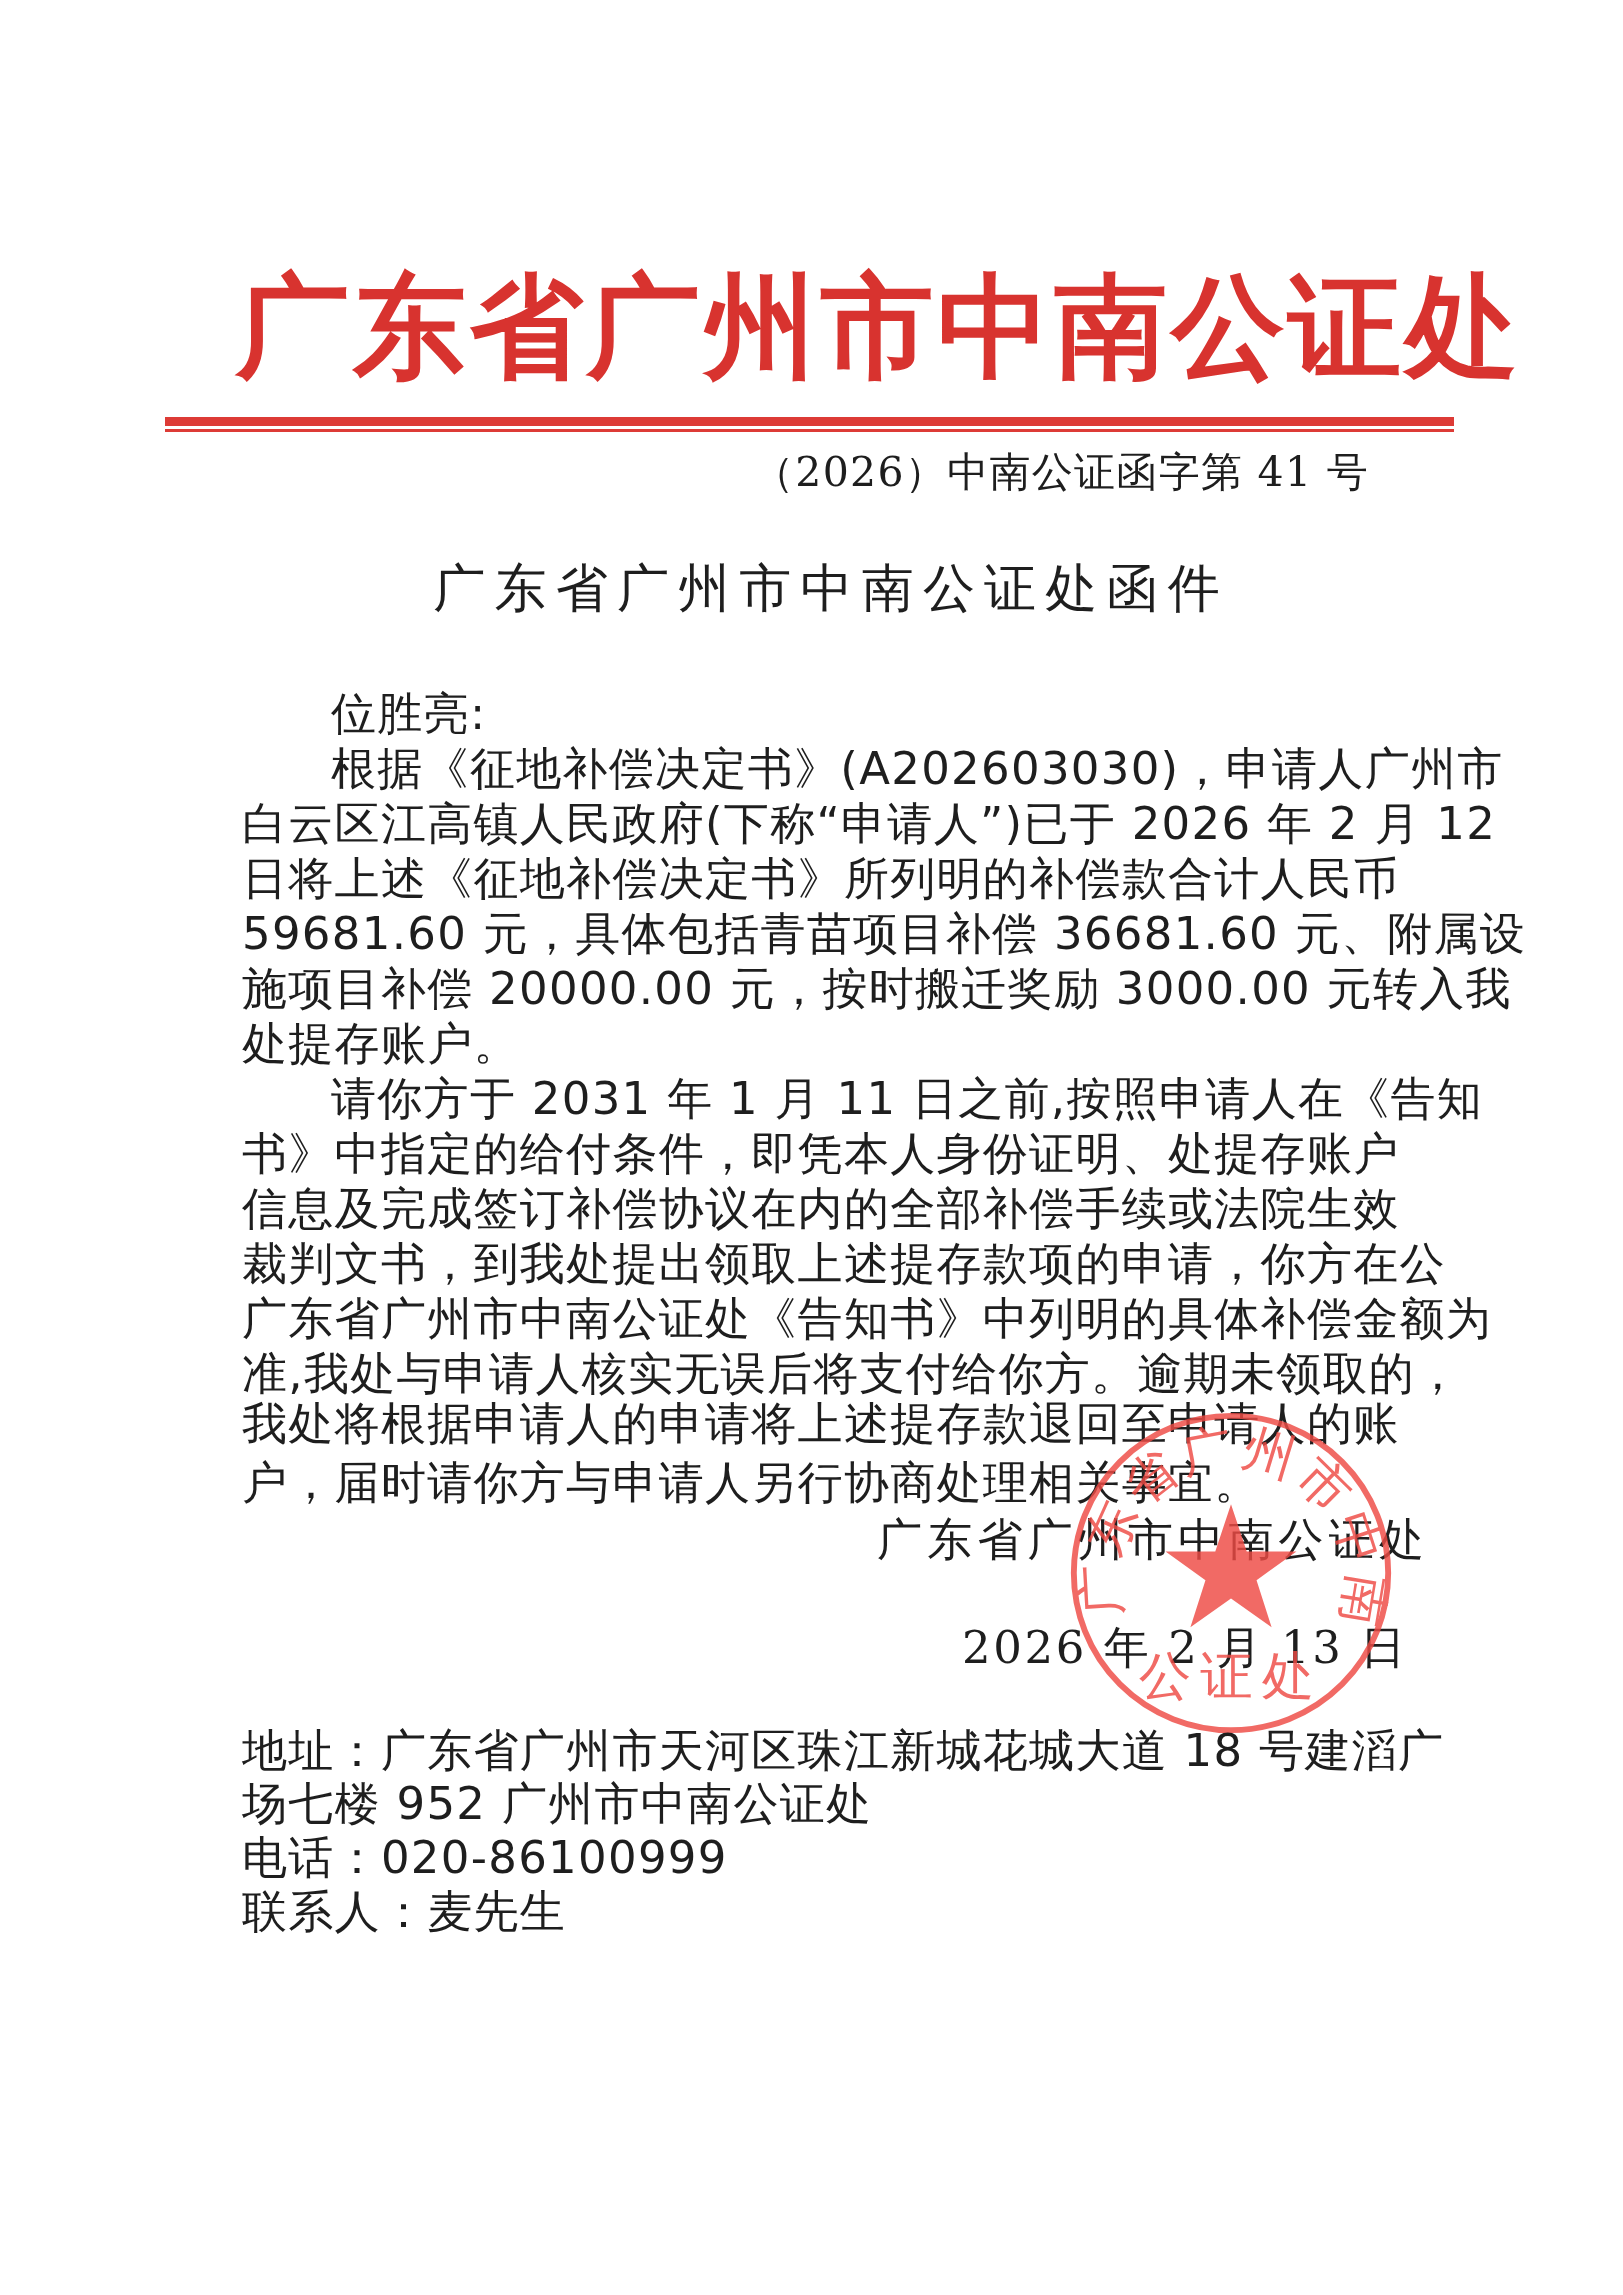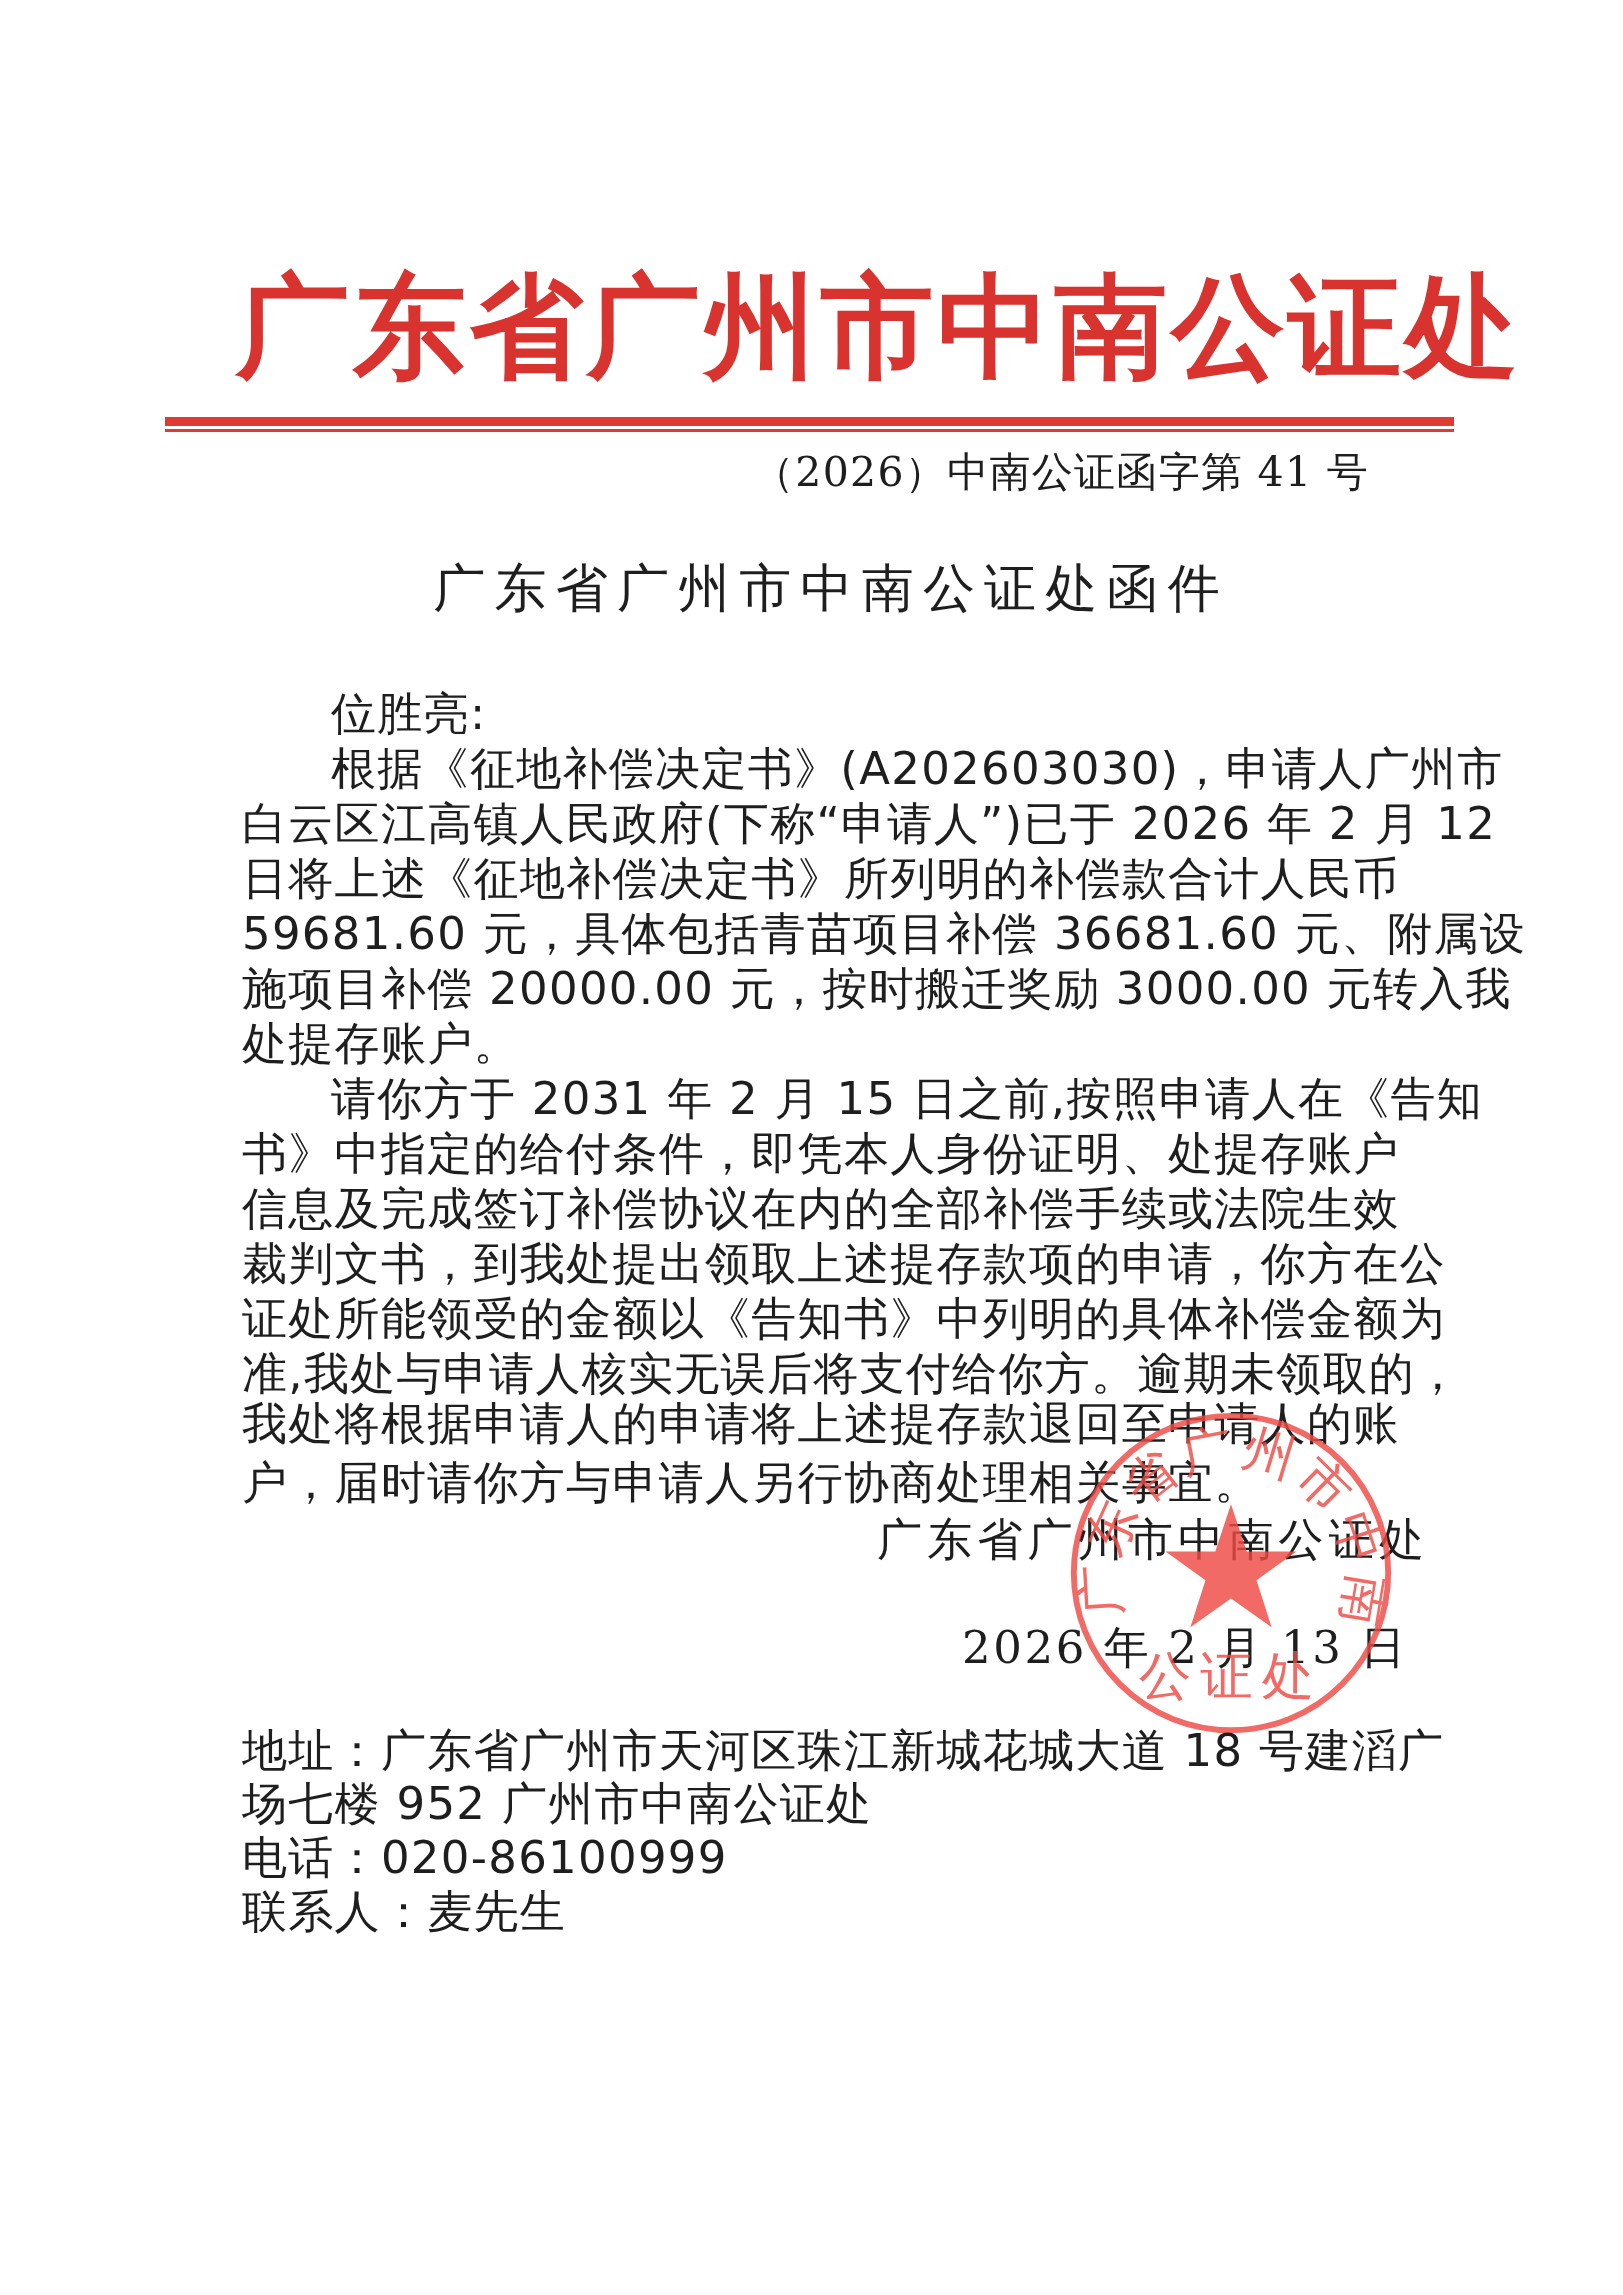--- a/index.html
+++ b/index.html
@@ -138,25 +138,25 @@
 
   <div class="line short" style="left:331px; top:681px;">位胜亮:</div>
 
   <div class="line indent" style="top:736px;">根据《征地补偿决定书》(A202603030)，申请人广州市</div>
   <div class="line" style="top:791px;">白云区江高镇人民政府(下称“申请人”)已于 2026 年 2 月 12</div>
   <div class="line" style="top:846px;">日将上述《征地补偿决定书》所列明的补偿款合计人民币</div>
   <div class="line" style="top:901px;">59681.60 元，具体包括青苗项目补偿 36681.60 元、附属设</div>
   <div class="line" style="top:956px;">施项目补偿 20000.00 元，按时搬迁奖励 3000.00 元转入我</div>
   <div class="line short" style="top:1011px;">处提存账户。</div>
 
-  <div class="line indent" style="top:1066px;">请你方于 2031 年 2 月 15 日之前,按照申请人在《告知</div>
+  <div class="line indent" style="top:1066px;">请你方于 2031 年 1 月 11 日之前,按照申请人在《告知</div>
   <div class="line" style="top:1121px;">书》中指定的给付条件，即凭本人身份证明、处提存账户</div>
   <div class="line" style="top:1176px;">信息及完成签订补偿协议在内的全部补偿手续或法院生效</div>
   <div class="line" style="top:1231px;">裁判文书，到我处提出领取上述提存款项的申请，你方在公</div>
-  <div class="line" style="top:1286px;">证处所能领受的金额以《告知书》中列明的具体补偿金额为</div>
+  <div class="line" style="top:1286px;">广东省广州市中南公证处《告知书》中列明的具体补偿金额为</div>
   <div class="line" style="top:1341px;">准,我处与申请人核实无误后将支付给你方。逾期未领取的，</div>
   <div class="line" style="top:1395px;font-family:Liberation Mono, monospace;">我处将根据申请人的申请将上述提存款退回至申请人的账</div>
   <div class="line short" style="top:1450px;">户，届时请你方与申请人另行协商处理相关事宜。</div>
 
   <div class="signature-org">广东省广州市中南公证处</div>
   <div class="signature-date">2026 年 2 月 13 日</div>
 
   <svg class="seal" viewBox="0 0 510 510">
     <defs>
       <path id="sealArc" d="M 95 330 A 175 175 0 1 1 430 300"></path>

